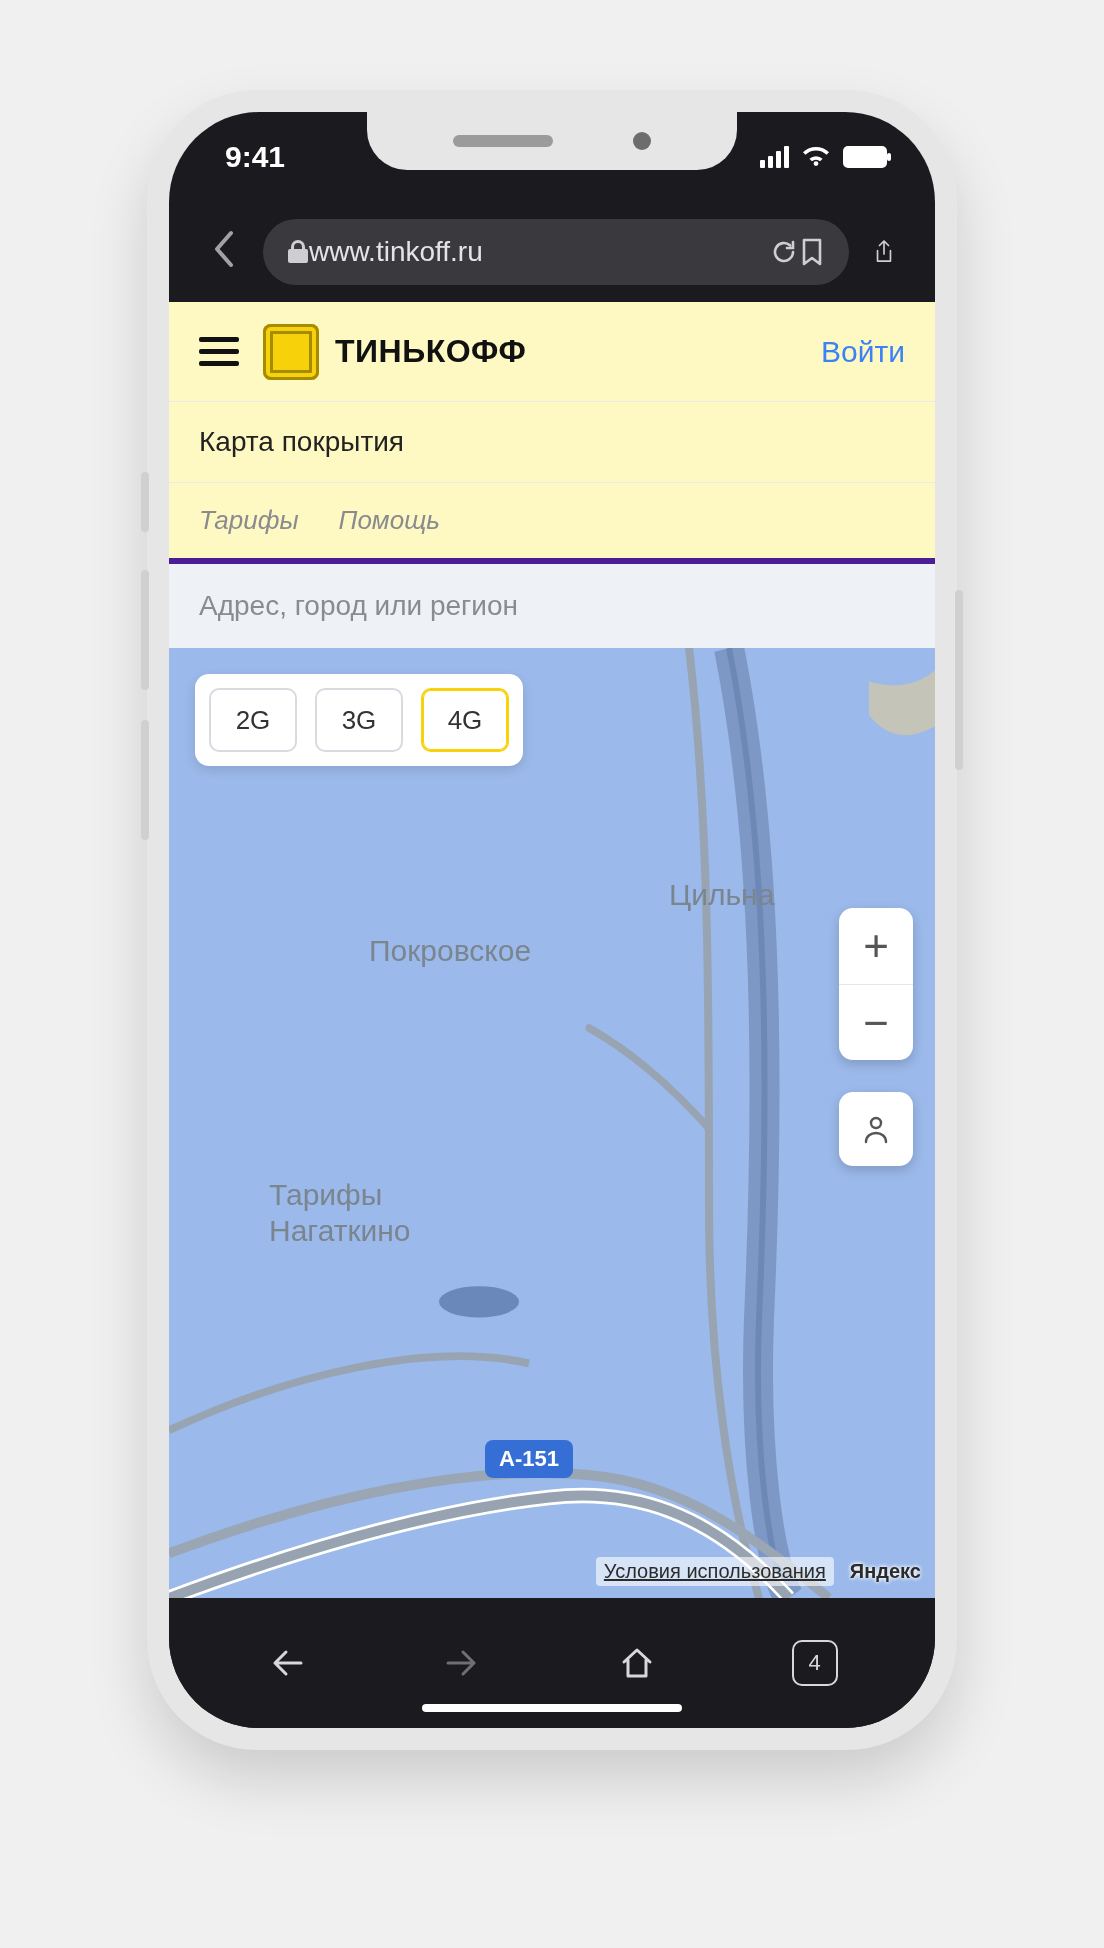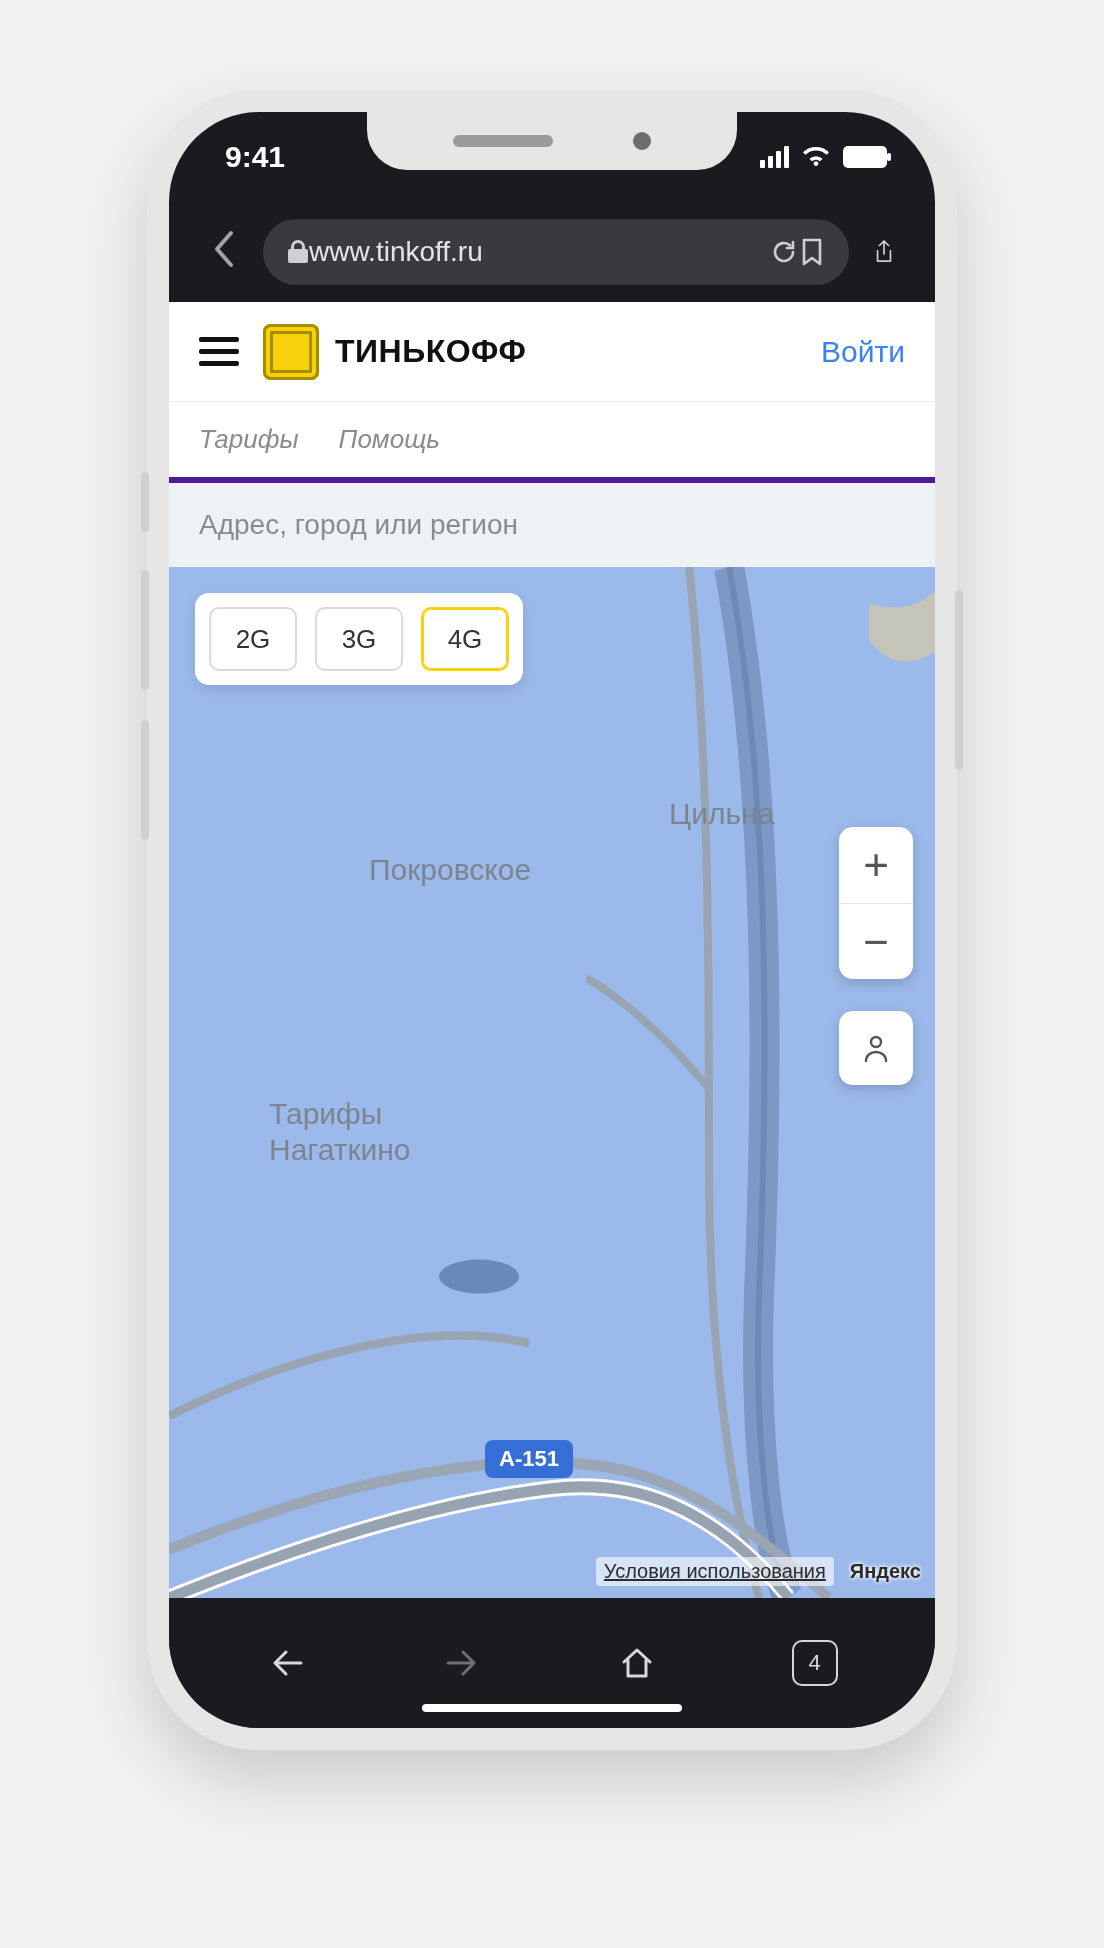--- a/index.html
+++ b/index.html
@@ -42,21 +42,21 @@
   .back-chevron { color:#a2a2a6; font-size:40px; line-height:1; padding:8px;}
   .url-pill {
     flex:1; height: 66px; background:#3a3a3e; border-radius: 33px;
     display:flex; align-items:center; padding:0 24px; gap:0; color:#dedee0;
   }
   .lock-ic{ flex:0 0 auto;}
   .url-text{ flex:1; font-size:28px; font-weight:400; color:#e4e4e6;}
   .pill-icon{ color:#cfcfd1; flex:0 0 auto;}
   .share-ic{ color:#cfcfd1; padding:6px;}
 
-  .page { flex:1; background:#ffffff; display:flex; flex-direction:column; overflow:hidden;justify-content:center;}
+  .page { flex:1; background:#fef9c3; display:flex; flex-direction:column; overflow:hidden;justify-content:center;}
   .site-header {
     height:100px; display:flex; align-items:center; padding:0 30px; gap:24px;
     border-bottom:1px solid #eaeaea;
   }
   .hamburger{ width:40px; display:flex; flex-direction:column; gap:7px;}
   .hamburger span{ height:5px; background:#111; border-radius:2px;}
   .brand { display:flex; align-items:center; gap:16px; }
   .crest{
     width:56px; height:56px; background:#f7d10a; border-radius:8px;
     box-shadow: inset 0 0 0 3px #a58b00, inset 0 0 0 7px #f7d10a, inset 0 0 0 10px #a58b00;
@@ -186,20 +186,21 @@
               <span></span>
               <span></span>
             </div>
           <div class="brand">
             <div class="crest"></div>
             <span class="brand-text">ТИНЬКОФФ</span>
           </div>
           <span class="login-link">Войти</span>
         </div>
 
+        <div class="page-title-row">Карта покрытия</div>
 
         <div class="tabs-row">
           <span>Тарифы</span>
           <span>Помощь</span>
         </div>
 
         <div class="search-row">
           <input type="text" placeholder="Адрес, город или регион" style="">
         </div>
 

